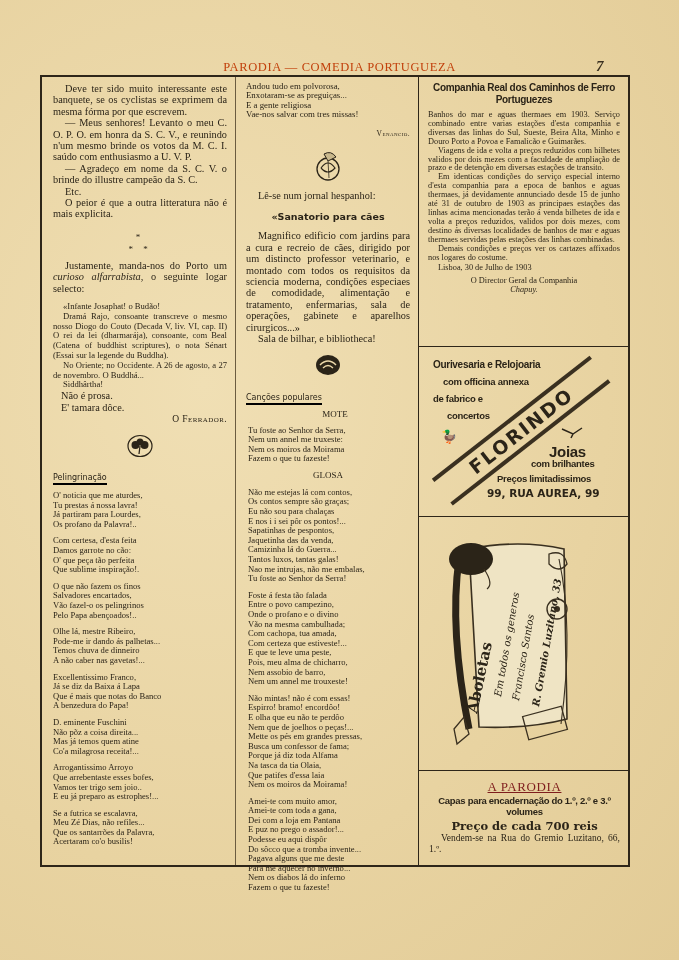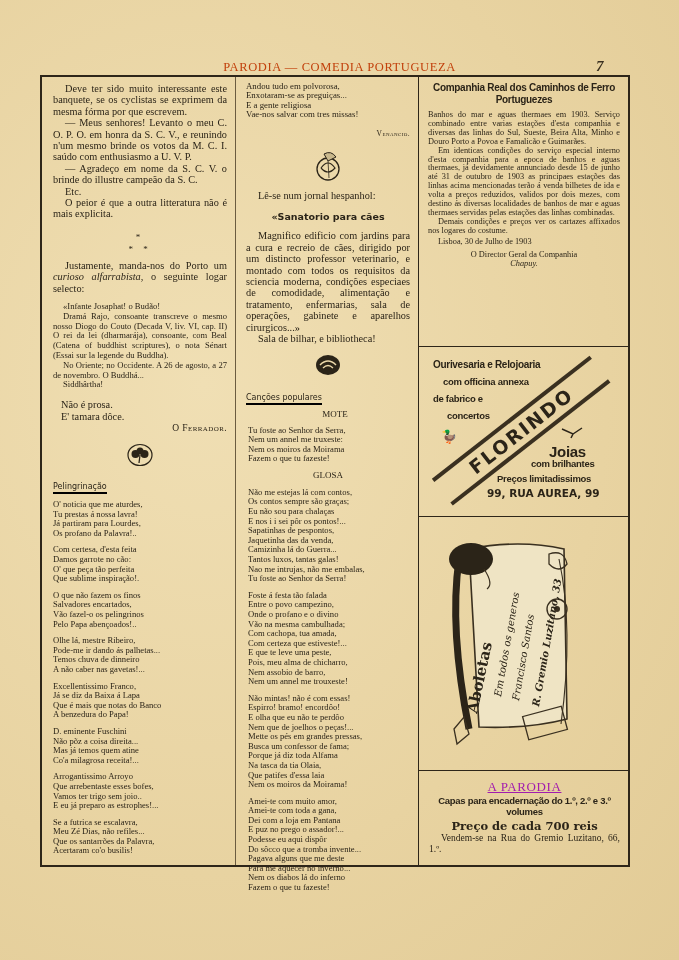--- a/index.html
+++ b/index.html
@@ -72,21 +72,21 @@
     <div class="stars" style="margin-bottom:6px">* *</div>
     <div class="prose">
       <p class="ind"><span>Justamente, manda-nos do Porto um </span><i>curioso alfarrabista</i><span>, o seguinte logar selecto:</span></p>
     </div>
     <div class="small" style="margin-top:8px">
       <p class="ind">«Infante Josaphat! o Budão!</p>
       <p class="ind">Dramá Rajo, consoante transcreve o mesmo nosso Diogo do Couto (Decada V, liv. VI, cap. II) O rei da lei (dharmarája), consoante, com Beal (Catena of buddhist scriptures), o nota Sénart (Essai sur la legende du Buddha).</p>
       <p class="ind">No Oriente; no Occidente. A 26 de agosto, a 27 de novembro. O Buddhá...</p>
       <p class="ind">Siddhârtha!</p>
     </div>
-    <div class="prose" style="margin-top:9px; padding-left:8px">
+    <div class="prose" style="padding-left:8px">
       <p>Não é prosa.</p>
       <p>E' tamara dôce.</p>
     </div>
     <div class="sig" style="margin-top:1px">O Ferrador.</div>
 
     <div class="ornament" style="margin:10px 0 8px 0">
       <svg width="26" height="24" viewBox="0 0 26 24">
         <ellipse cx="13" cy="12" rx="12" ry="10.5" fill="none" stroke="#2b2418" stroke-width="1.2"></ellipse>
         <circle cx="8.5" cy="11" r="4" fill="#2b2418"></circle>
         <circle cx="17.5" cy="11" r="4" fill="#2b2418"></circle>
@@ -246,20 +246,21 @@
     </div>
   </div>
 
   <div class="col col-right">
 
     <div class="box" style="top:0; height:270px; padding:5px 8px 0 9px">
       <div class="cond center" style="font-size:10px; line-height:12px">Companhia Real dos Caminhos de Ferro</div>
       <div class="cond center" style="font-size:10px; line-height:12px; margin-bottom:5px">Portuguezes</div>
       <div class="small" style="font-size:8.3px; line-height:8.9px">
         <p>Banhos do mar e aguas thermaes em 1903. Serviço combinado entre varias estações d'esta companhia e diversas das linhas do Sul, Sueste, Beira Alta, Minho e Douro Porto a Povoa e Famalicão e Guimarães.</p>
+        <p class="ind">Viagens de ida e volta a preços reduzidos com bilhetes validos por dois mezes com a faculdade de ampliação de prazo e de detenção em diversas estações de transito.</p>
         <p class="ind">Em identicas condições do serviço especial interno d'esta companhia para a epoca de banhos e aguas thermaes, já devidamente annunciado desde 15 de junho até 31 de outubro de 1903 as principaes estações das linhas acima mencionadas terão á venda bilhetes de ida e volta a preços reduzidos, validos por dois mezes, com destino ás diversas localidades de banhos de mar e aguas thermaes servidas pelas estações das linhas combinadas.</p>
         <p class="ind">Demais condições e preços ver os cartazes affixados nos logares do costume.</p>
         <p class="ind" style="margin-top:2px">Lisboa, 30 de Julho de 1903</p>
         <p class="center" style="margin-top:4px">O Director Geral da Companhia</p>
         <p class="center" style="font-style:italic">Chapuy.</p>
       </div>
     </div>
 
     <div class="box" style="top:270px; height:170px; overflow:hidden">
       <div class="cond" style="position:absolute; left:14px; top:12px; font-size:10px">Ourivesaria e Relojoaria</div>
@@ -296,20 +297,20 @@
         <rect x="86" y="182" width="40" height="24" transform="rotate(-15 106 194)" fill="none" stroke="#3a3020" stroke-width="1.3"></rect>
         <path d="M120 30 Q135 100 122 195" fill="none" stroke="#3a3020" stroke-width="1.1"></path>
         <text x="38" y="185" transform="rotate(-78 38 185)" font-family="DejaVu Serif, serif" font-size="15" font-weight="bold" fill="#2b2418">Aboletas</text>
         <text x="62" y="168" transform="rotate(-80 62 168)" font-family="DejaVu Serif, serif" font-size="10" font-style="italic" fill="#2b2418">Em todos os generos</text>
         <text x="80" y="172" transform="rotate(-80 80 172)" font-family="DejaVu Serif, serif" font-size="10" font-style="italic" fill="#2b2418">Francisco Santos</text>
         <text x="100" y="178" transform="rotate(-80 100 178)" font-family="DejaVu Serif, serif" font-size="10" font-style="italic" font-weight="bold" fill="#2b2418">R. Gremio Luzitano, 33</text>
       </svg>
     </div>
 
     <div class="box" style="top:694px; height:94px; padding:8px 8px 0 10px">
-      <div class="center" style="font-size:13px; letter-spacing:0.6px; text-decoration:underline; text-decoration-thickness:1px; color:#a21caf">A PARODIA</div>
+      <div class="center" style="font-size:13px; letter-spacing:0.6px; text-decoration:underline; text-decoration-thickness:1px; color:#7f1d1d">A PARODIA</div>
       <div class="cond center" style="font-size:9.5px; line-height:11px">Capas para encadernação do 1.º, 2.º e 3.º</div>
       <div class="cond center" style="font-size:9.5px; line-height:11px">volumes</div>
       <div class="center" style="font-family:'DejaVu Serif', serif; font-weight:bold; font-size:11.5px; margin-top:2px">Preço de cada 700 reis</div>
       <p style="font-size:9.5px; line-height:11px; text-indent:12px; text-align:justify">Vendem-se na Rua do Gremio Luzitano, 66, 1.º.</p>
     </div>
   </div>
 </div>
 
 </body></html>

